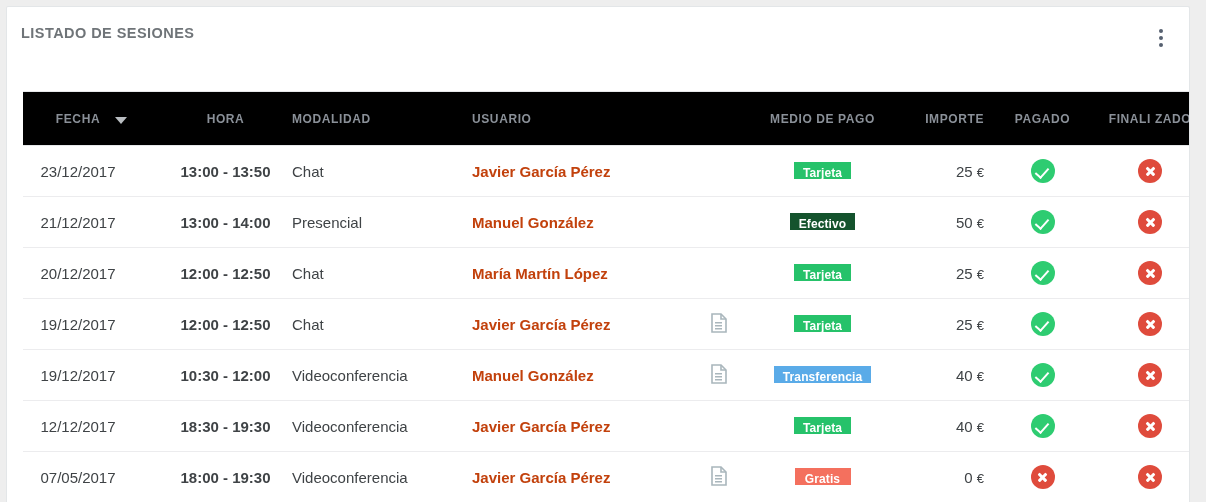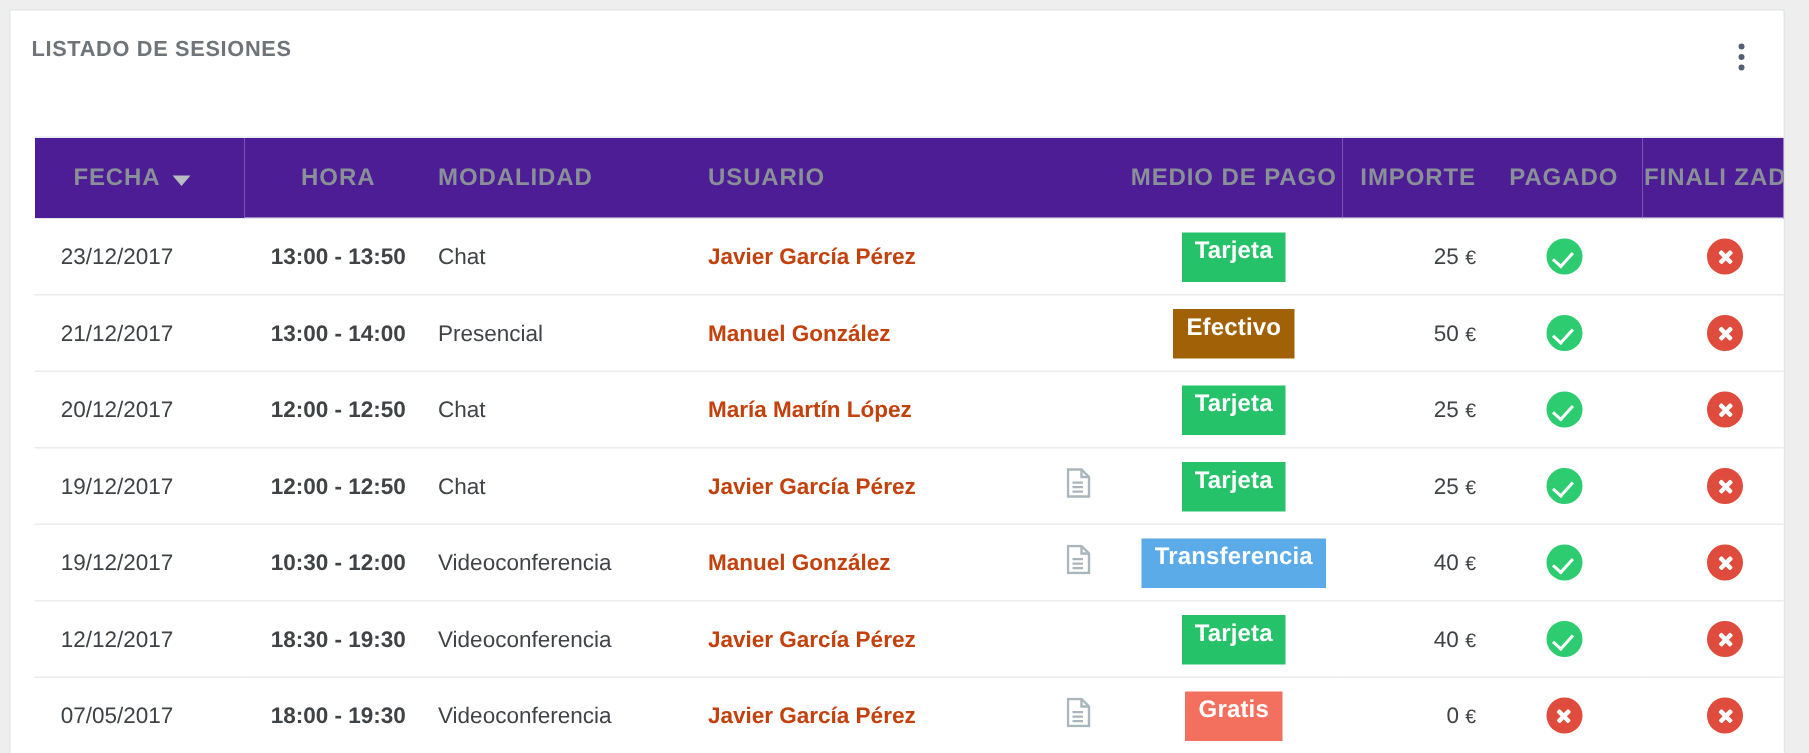--- a/index.html
+++ b/index.html
@@ -82,25 +82,25 @@
     bottom: 0;
   }
 
   table.sessions {
     border-collapse: collapse;
     width: 1180px;
     table-layout: fixed;
   }
 
   table.sessions thead th {
-    background: #4c1d95;
+    background: #000000;
     border-top: 1px solid #e6e8ea;
     border-bottom: 1px solid #e6e8ea;
     height: 54px;
-    font-size: 16px;
+    font-size: 12px;
     font-weight: bold;
     letter-spacing: 0.6px;
     color: #8a9098;
     text-transform: uppercase;
     white-space: nowrap;
     font-stretch: condensed;
     vertical-align: middle;
   }
 
   table.sessions tbody td {
@@ -165,31 +165,31 @@
     font-weight: bold;
     font-size: 15px;
     text-decoration: none;
     cursor: pointer;
     font-stretch: condensed;
   }
 
   .badge {
     display: inline-block;
     min-width: 56px;
-    padding: 5px 9px 12px;
-    font-size: 16px;
+    padding: 5px 9px 0;
+    font-size: 12px;
     font-weight: bold;
     color: #ffffff;
     text-align: center;
     letter-spacing: 0.1px;
     font-stretch: condensed;
     line-height: 1;
   }
   .badge.tarjeta       { background: #26c26a; }
-  .badge.efectivo      { background: #a16207; }
+  .badge.efectivo      { background: #14532d; }
   .badge.transferencia { background: #5aabe8; }
   .badge.gratis        { background: #f4705e; }
 
   .amount { font-size: 15px; color: #3f4346; }
   .amount .eur { font-size: 13px; }
 
   
   .status {
     display: inline-block;
     width: 24px;

